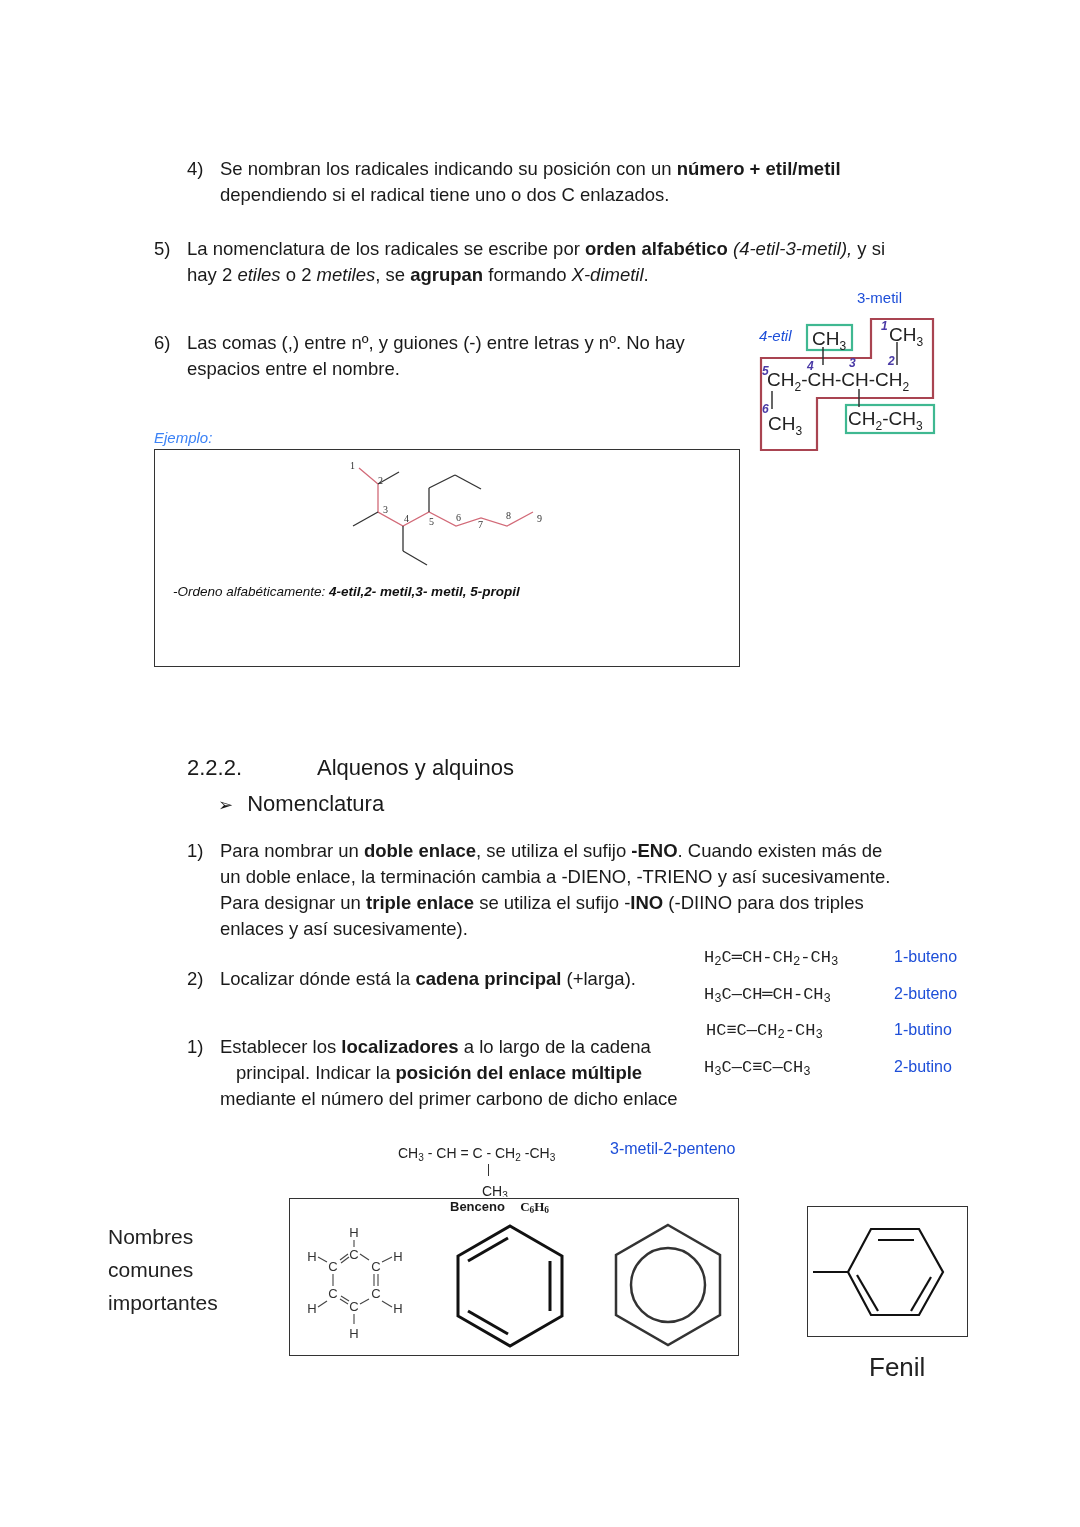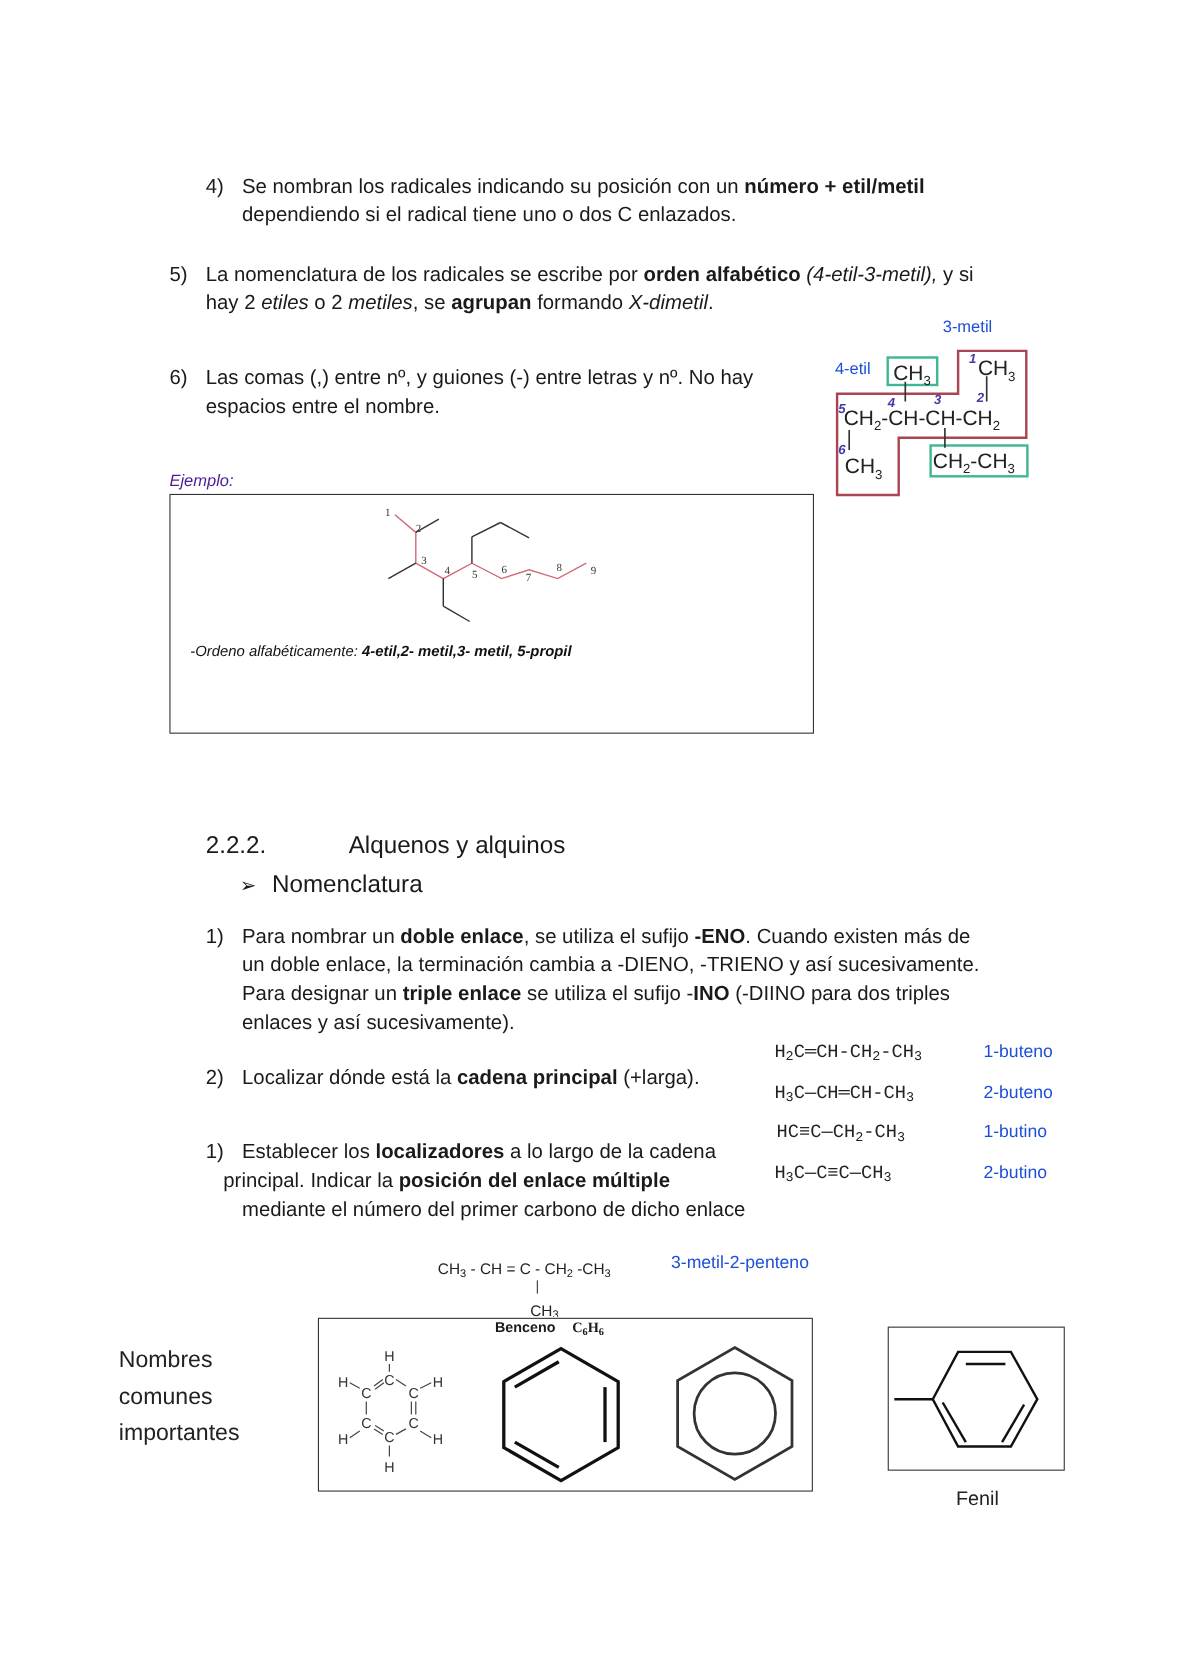--- a/index.html
+++ b/index.html
@@ -34,21 +34,21 @@
 </div>
 
 <div class="abs para" style="left:154px; top:330px; width:580px;">
   <span style="position:absolute; left:0; top:0;">6)</span>
   <div style="position:absolute; left:33px; top:0; white-space:nowrap;"><span style="font-style: normal;">Las comas (,) entre nº, y guiones (-) entre letras y nº. No hay</span></div>
   <div style="position:absolute; left:33px; top:26px; white-space:nowrap;"><span style="font-style: normal;">espacios entre el nombre.</span></div>
 </div>
 
 <div class="abs" style="left:755px; top:285px; width:190px; height:170px;">
   <span class="abs label" style="left:102px; top:4px;">3-metil</span>
-  <span class="abs label" style="left:4px; top:42px;">4-etil</span>
+  <span class="abs label" style="left:4px; top:42px;font-style:italic;">4-etil</span>
   <svg class="abs" width="190" height="170" style="left:0; top:0;">
 
     <polygon points="116,34 178,34 178,113 62,113 62,165 6,165 6,73 116,73" fill="none" stroke="#a94451" stroke-width="2.2"></polygon>
 
     <rect x="52" y="40" width="45" height="25" fill="none" stroke="#3fb891" stroke-width="2.2"></rect>
     <rect x="91" y="120" width="88" height="28" fill="none" stroke="#3fb891" stroke-width="2.2"></rect>
 
     <line x1="68" y1="62" x2="68" y2="80" stroke="#333" stroke-width="1.5"></line>
     <line x1="142" y1="57" x2="142" y2="80" stroke="#333" stroke-width="1.5"></line>
     <line x1="17" y1="106" x2="17" y2="124" stroke="#333" stroke-width="1.5"></line>
@@ -64,21 +64,21 @@
       <text x="126" y="45">1</text>
       <text x="133" y="80">2</text>
       <text x="94" y="82">3</text>
       <text x="52" y="85">4</text>
       <text x="7" y="90">5</text>
       <text x="7" y="128">6</text>
     </g>
   </svg>
 </div>
 
-<div class="abs" style="left:154px; top:429px; font-size:15px; font-style:italic; color:#4c1d95;">Ejemplo:</div>
+<div class="abs" style="left:154px; top:429px; font-size:15px; font-style:italic; color:#3b82f6;">Ejemplo:</div>
 
 <div class="ex-box">
   <svg class="abs" width="240" height="110" style="left:176px; top:6px;">
     <g fill="none" stroke-width="1.3">
 
       <polyline points="28,12 47,28 47,56 72,70 98,56 125,70 150,62 176,70 202,56" stroke="#d26a78"></polyline>
 
       <line x1="47" y1="28" x2="68" y2="16" stroke="#333"></line>
       <line x1="47" y1="56" x2="22" y2="70" stroke="#333"></line>
       <line x1="72" y1="70" x2="72" y2="95" stroke="#333"></line>
@@ -122,21 +122,21 @@
 </div>
 
 <div class="abs para" style="left:187px; top:966px; width:480px;">
   <span style="position:absolute; left:0; top:0;">2)</span>
   <div style="position:absolute; left:33px; top:0; white-space:nowrap;"><span style="font-style: normal;">Localizar dónde está la </span><span style="font-weight: bold;">cadena principal</span><span style="font-style: normal;"> (+larga).</span></div>
 </div>
 
 <div class="abs para" style="left:187px; top:1034px; width:530px;">
   <span style="position:absolute; left:0; top:0;">1)</span>
   <div style="position:absolute; left:33px; top:0; white-space:nowrap;"><span style="font-style: normal;"> Establecer los </span><span style="font-weight: bold;">localizadores</span><span style="font-style: normal;"> a lo largo de la cadena</span></div>
-  <div style="position:absolute; left:16px; top:26px; white-space:nowrap;"><span style="font-style: normal;">principal. Indicar la </span><span style="font-weight: bold;">posición del enlace múltiple</span></div>
+  <div style="position:absolute; left:49px; top:26px; white-space:nowrap;"><span style="font-style: normal;">principal. Indicar la </span><span style="font-weight: bold;">posición del enlace múltiple</span></div>
   <div style="position:absolute; left:33px; top:52px; white-space:nowrap;"><span style="font-style: normal;">mediante el número del primer carbono de dicho enlace</span></div>
 </div>
 
 <div class="abs" style="left:704px; top:948px; width:280px;">
   <div class="chem abs" style="left:0; top:0; white-space:nowrap;">H<sub>2</sub>C═CH‑CH<sub>2</sub>‑CH<sub>3</sub></div>
   <div class="abs label" style="left:190px; top:0; font-size:16px;">1-buteno</div>
   <div class="chem abs" style="left:0; top:37px; white-space:nowrap;">H<sub>3</sub>C—CH═CH‑CH<sub>3</sub></div>
   <div class="abs label" style="left:190px; top:37px; font-size:16px;">2-buteno</div>
   <div class="chem abs" style="left:2px; top:73px; white-space:nowrap;">HC≡C—CH<sub>2</sub>‑CH<sub>3</sub></div>
   <div class="abs label" style="left:190px; top:73px; font-size:16px;">1-butino</div>
@@ -218,13 +218,13 @@
   <svg class="abs" width="158" height="128" style="left:0; top:0;">
     <g stroke="#111" stroke-width="2.2" fill="none">
       <line x1="5" y1="65" x2="40" y2="65"></line>
       <polygon points="40,65 63,22 111,22 135,65 111,108 63,108"></polygon>
       <line x1="70" y1="33" x2="106" y2="33"></line>
       <line x1="49" y1="68" x2="70" y2="104"></line>
       <line x1="123" y1="70" x2="103" y2="104"></line>
     </g>
   </svg>
 </div>
-<div class="abs" style="left:869px; top:1352px; font-size:18px; color:#222;">Fenil</div>
+<div class="abs" style="left:869px; top:1352px; font-size:26px; color:#222;">Fenil</div>
 
 </body></html>

